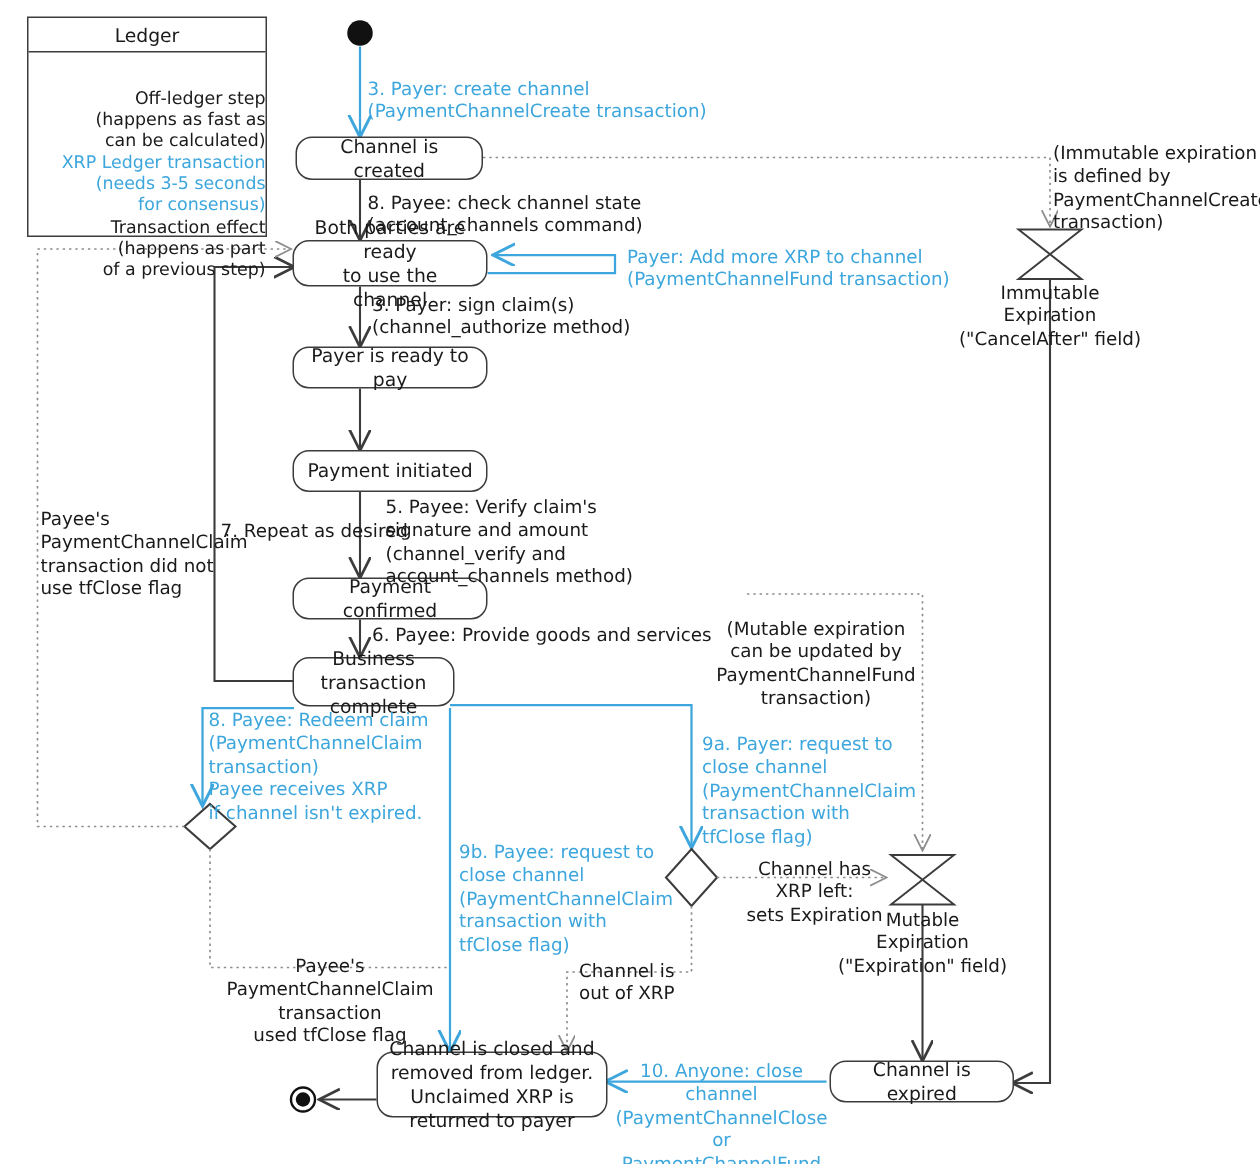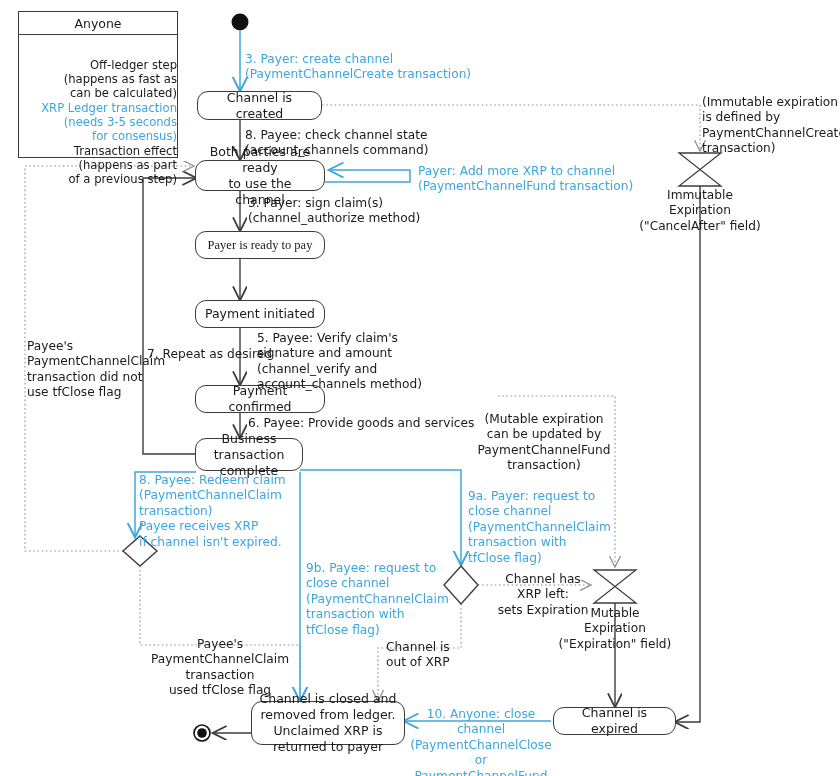--- a/index.html
+++ b/index.html
@@ -123,40 +123,40 @@
       <circle cx="202" cy="733" r="8" fill="none" stroke="#111" stroke-width="1.6"></circle>
       <circle cx="202" cy="733" r="4.8" fill="#111"></circle>
     </g>
 
     <path d="M32,49 L160,49" fill="none" stroke="#3c3c3c" stroke-width="1.4" marker-end="url(#ah-dark)"></path>
     <path d="M32,93 L160,93" fill="none" stroke="#3ca6dd" stroke-width="1.5" marker-end="url(#ah-blue)"></path>
     <path d="M32,132 L160,132" fill="none" stroke="#8d8d8d" stroke-width="1.1" stroke-dasharray="1.6 2.6" marker-end="url(#ah-gray)"></path>
   </svg>
 
   <div id="legend">
-    <div class="ltitle">Anyone</div>
+    <div class="ltitle">Ledger</div>
     <div class="lbody">
       <div class="legitem" style="top:24px;">Off-ledger step
 (happens as fast as
 can be calculated)</div>
       <div class="legitem blue" style="top:67px;">XRP Ledger transaction
 (needs 3-5 seconds
 for consensus)</div>
       <div class="legitem" style="top:110px;">Transaction effect
 (happens as part
 of a previous step)</div>
     </div>
   </div>
 
   <div class="node" style="left:197px;top:91px;width:125px;height:29px;">Channel is created</div>
 
   <div class="node" style="left:195px;top:160px;width:130px;height:31px;">Both parties are ready
 to use the channel</div>
 
-  <div class="node" style="left:195px;top:231px;width:130px;height:28px;font-family:Liberation Serif, serif;">Payer is ready to pay</div>
+  <div class="node" style="left:195px;top:231px;width:130px;height:28px;">Payer is ready to pay</div>
 
   <div class="node" style="left:195px;top:300px;width:130px;height:28px;">Payment initiated</div>
 
   <div class="node" style="left:195px;top:385px;width:130px;height:28px;">Payment confirmed</div>
 
   <div class="node" style="left:195px;top:438px;width:108px;height:33px;">Business transaction
 complete</div>
 
   <div class="node" style="left:251px;top:701px;width:154px;height:44px;">Channel is closed and
 removed from ledger.

